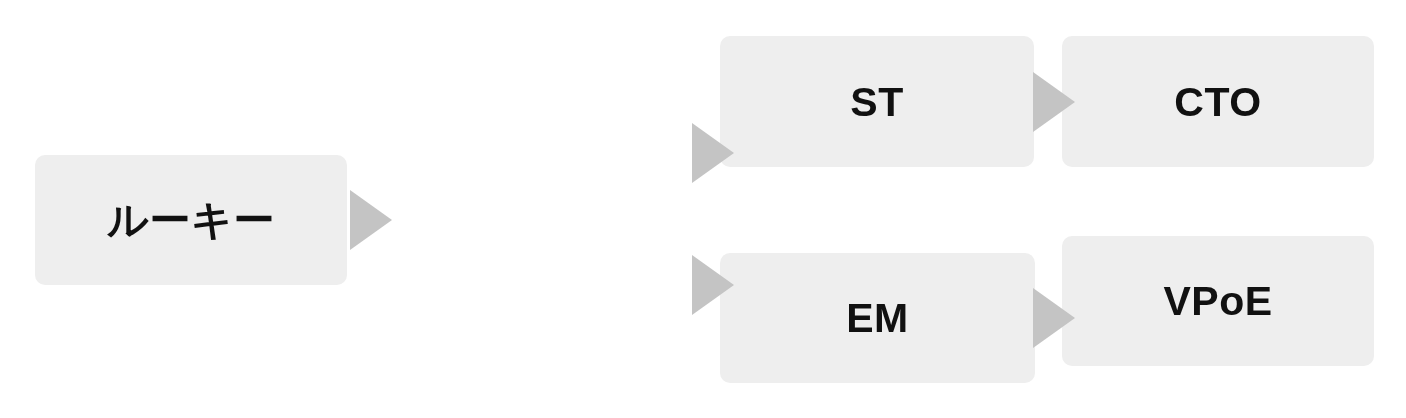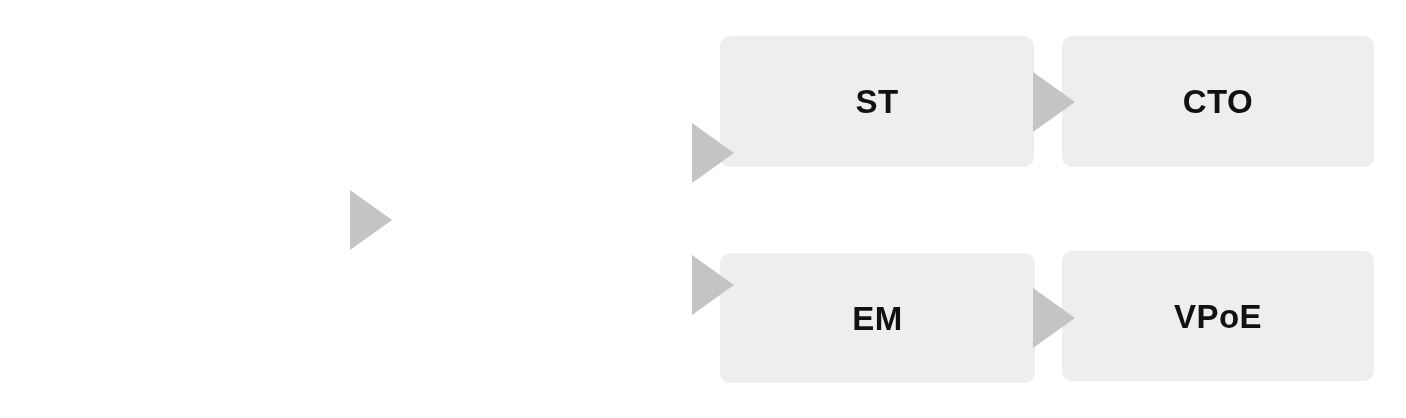--- a/index.html
+++ b/index.html
@@ -22,21 +22,21 @@
     background:var(--node-fill);
     border-radius:10px;
     display:flex;
     align-items:center;
     justify-content:center;
     padding-bottom:10px;
     box-sizing:border-box;
     z-index:1;
   }
   .node .label{
-    font-size:33px;
+    font-size:41px;
     font-weight:700;
     color:var(--text);
     letter-spacing:0.5px;
     white-space:nowrap;
     margin-top:11px;
   }
   .arrow{
     position:absolute;
     width:0;
     height:0;
@@ -44,20 +44,23 @@
     border-bottom:30px solid transparent;
     border-left:42px solid var(--arrow);
     z-index:2;
   }
 </style>
 </head>
 <body>
 
 <div class="canvas">
 
+  <div class="node" style="left:35px;top:155px;width:312px;height:130px">
+    <span class="label">ルーキー</span>
+  </div>
 
   <div class="arrow" style="left:350px;top:190px"></div>
 
 
   <div class="arrow" style="left:692px;top:123px"></div>
   <div class="arrow" style="left:692px;top:255px"></div>
 
   <div class="node" style="left:720px;top:36px;width:314px;height:131px">
     <span class="label">ST</span>
   </div>
@@ -67,17 +70,17 @@
   <div class="node" style="left:720px;top:253px;width:315px;height:130px">
     <span class="label">EM</span>
   </div>
 
   <div class="node" style="left:1062px;top:36px;width:312px;height:131px">
     <span class="label">CTO</span>
   </div>
 
   <div class="arrow" style="left:1033px;top:288px"></div>
 
-  <div class="node" style="left:1062px;top:251px;width:312px;height:130px">
+  <div class="node" style="left:1062px;top:236px;width:312px;height:130px">
     <span class="label">VPoE</span>
   </div>
 
 </div>
 
 </body></html>

